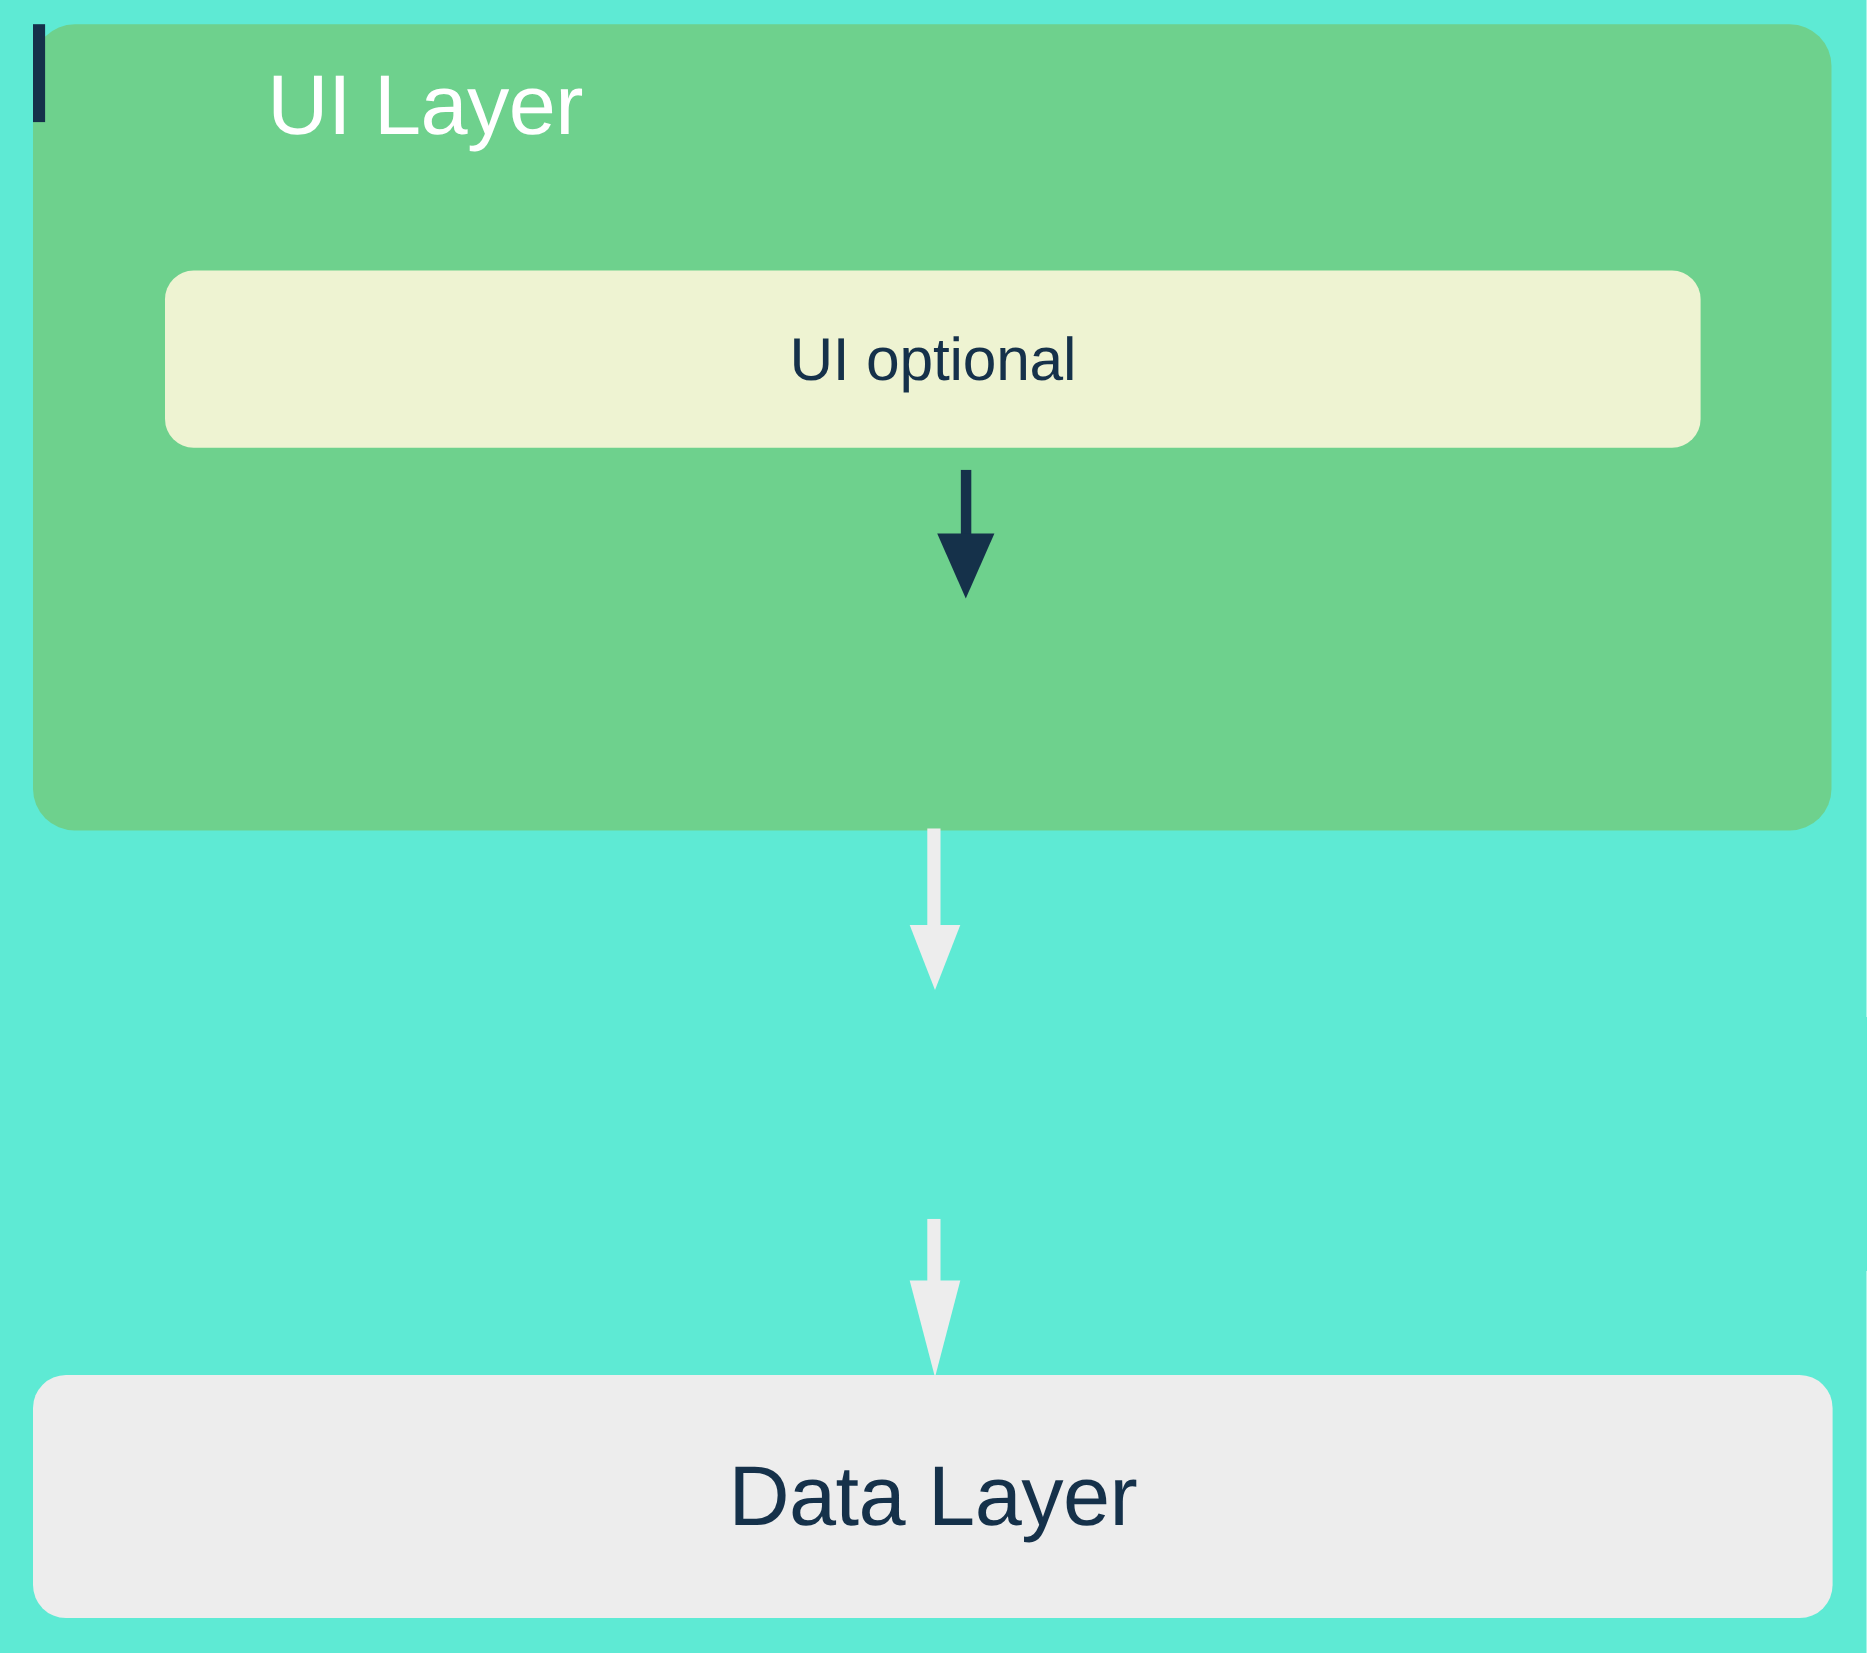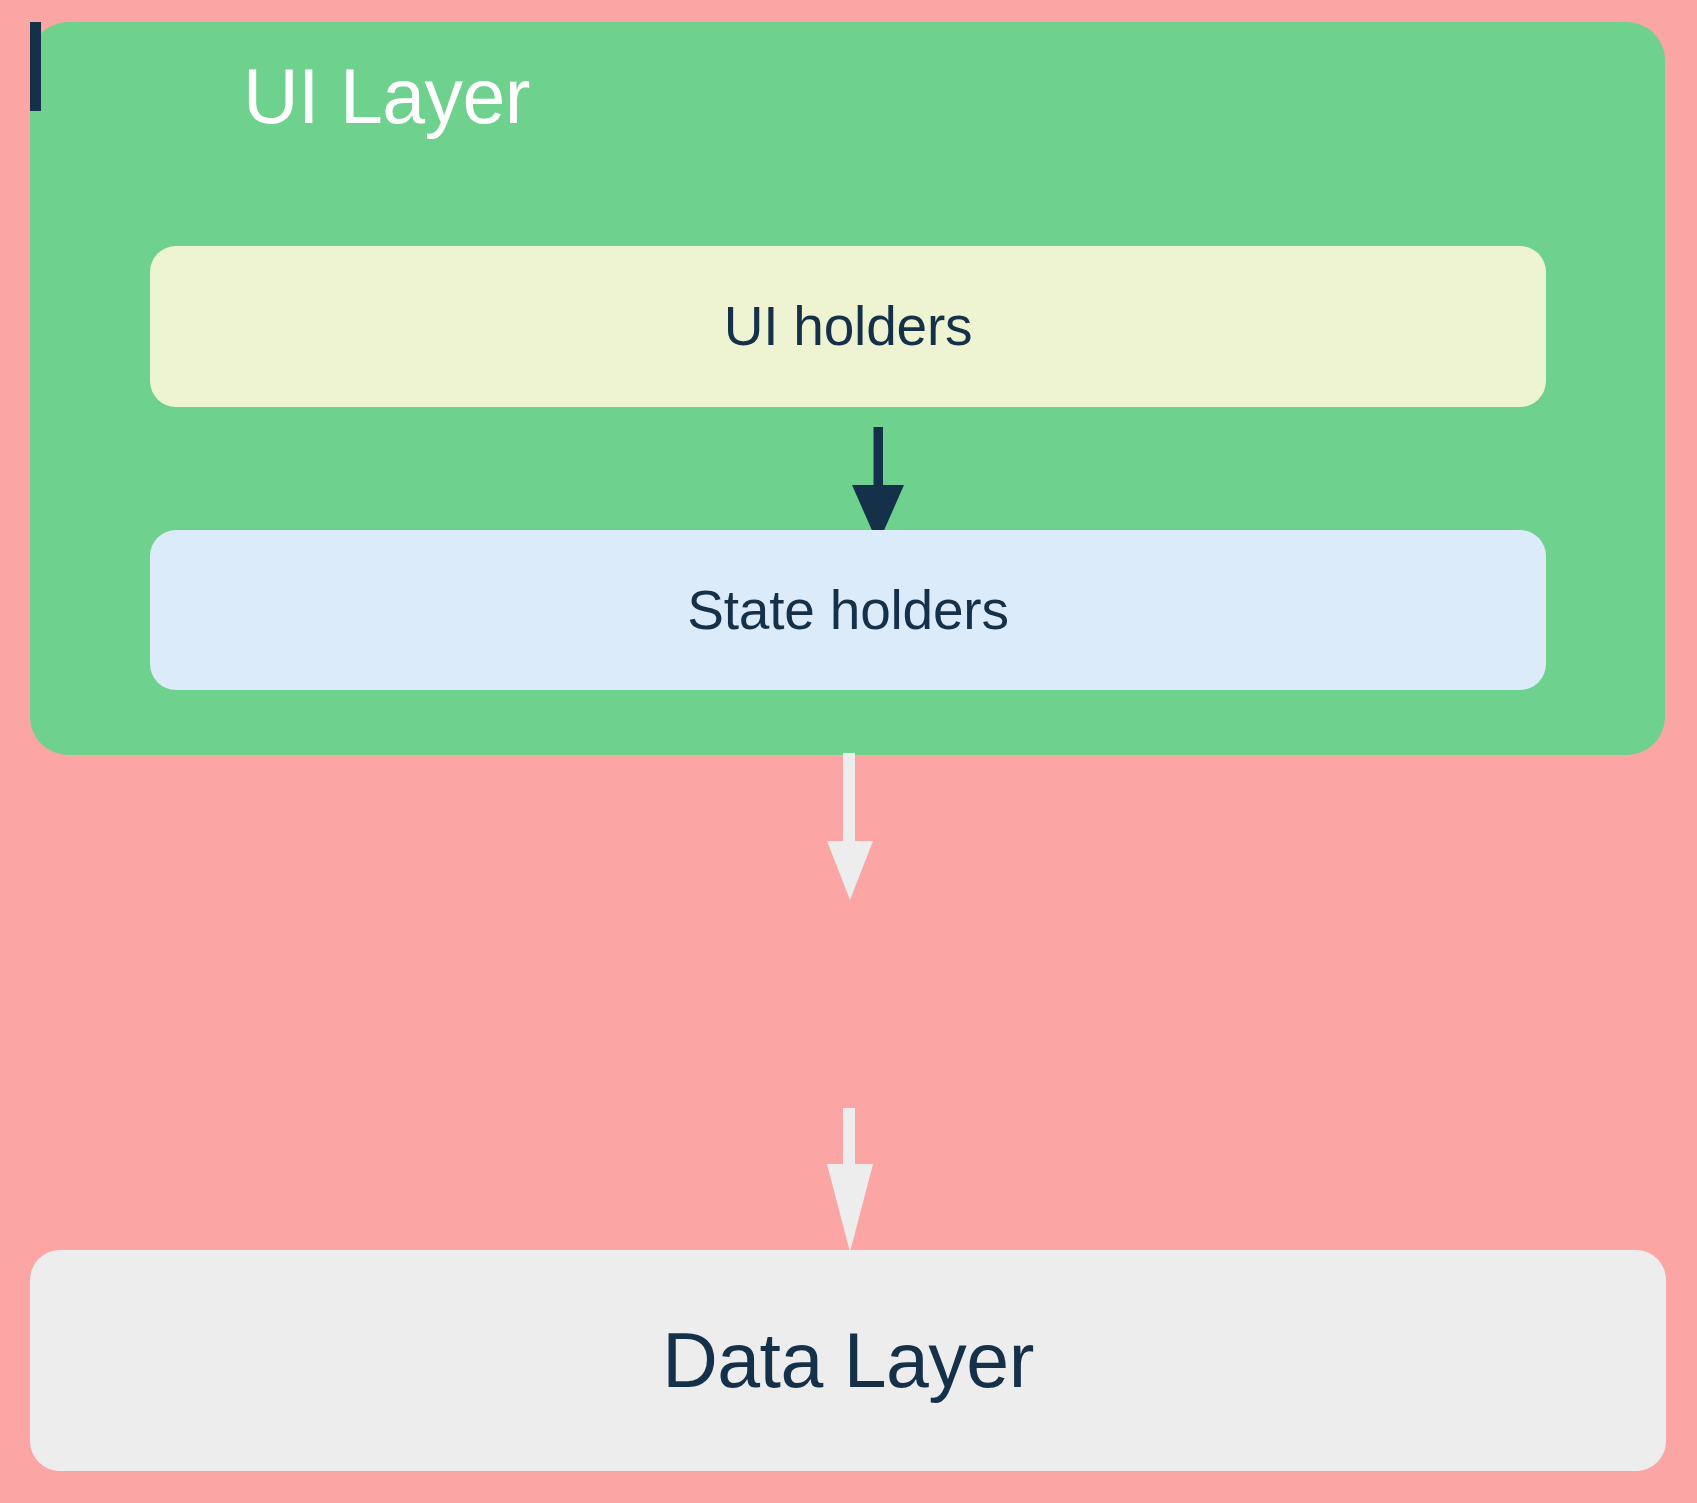--- a/index.html
+++ b/index.html
@@ -8,21 +8,21 @@
     background: #ffffff;
   }
   body {
     font-family: "Liberation Sans", sans-serif;
   }
 
   #diagram {
     position: relative;
     width: 1697px;
     height: 1503px;
-    background: #fca5a5;
+    background: #5eead4;
     overflow: hidden;
   }
 
   
   .ui-layer-container {
     position: absolute;
     left: 30px;
     top: 22px;
     width: 1635px;
     height: 733px;
@@ -150,31 +150,28 @@
 </head>
 <body>
 
 <div id="diagram">
 
   <div class="ui-layer-container">
 
     <div class="ui-layer-title">UI Layer</div>
 
     <div class="inner-box ui-elements-box">
-      <span class="inner-label">UI holders</span>
+      <span class="inner-label">UI optional</span>
     </div>
 
     <svg class="arrow arrow-ui-to-state" viewBox="0 0 60 118">
       <rect x="25.5" y="0" width="9.5" height="62" fill="#15314A"></rect>
       <polygon points="4,58 56,58 30,117" fill="#15314A"></polygon>
     </svg>
 
-    <div class="inner-box state-holders-box">
-      <span class="inner-label">State holders</span>
-    </div>
 
     <div class="arrow-state-stub"></div>
   </div>
 
   <svg class="arrow arrow-state-to-domain" viewBox="0 0 80 148">
     <rect x="33" y="0" width="12" height="92" fill="#EDEDED"></rect>
     <polygon points="17,88 63,88 40,147" fill="#EDEDED"></polygon>
   </svg>
 
 

